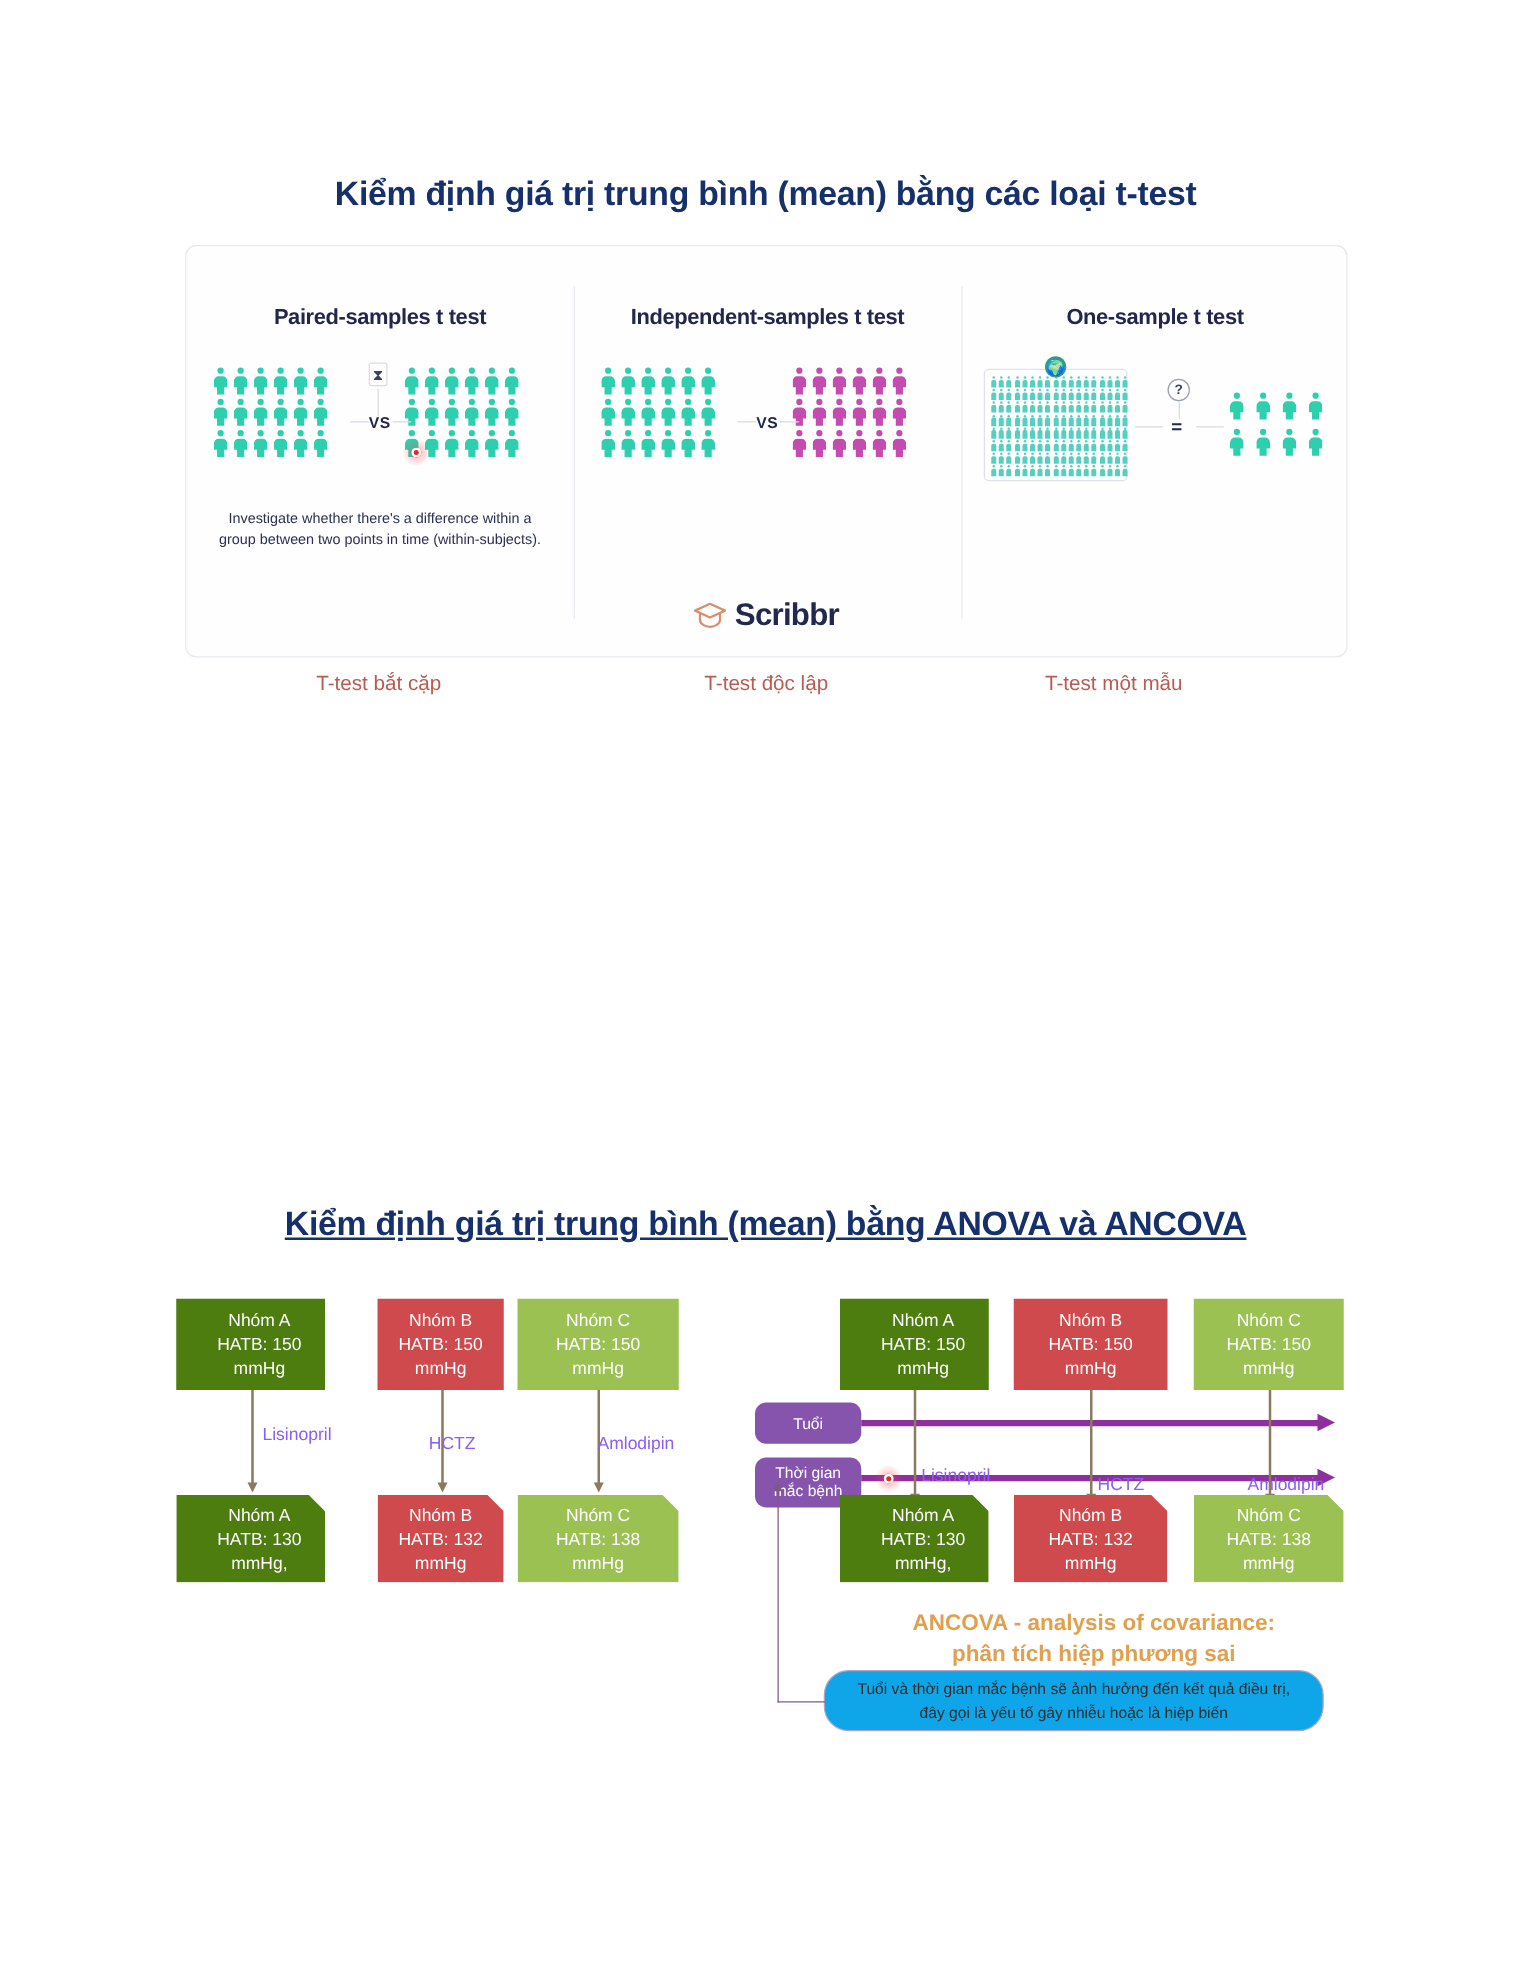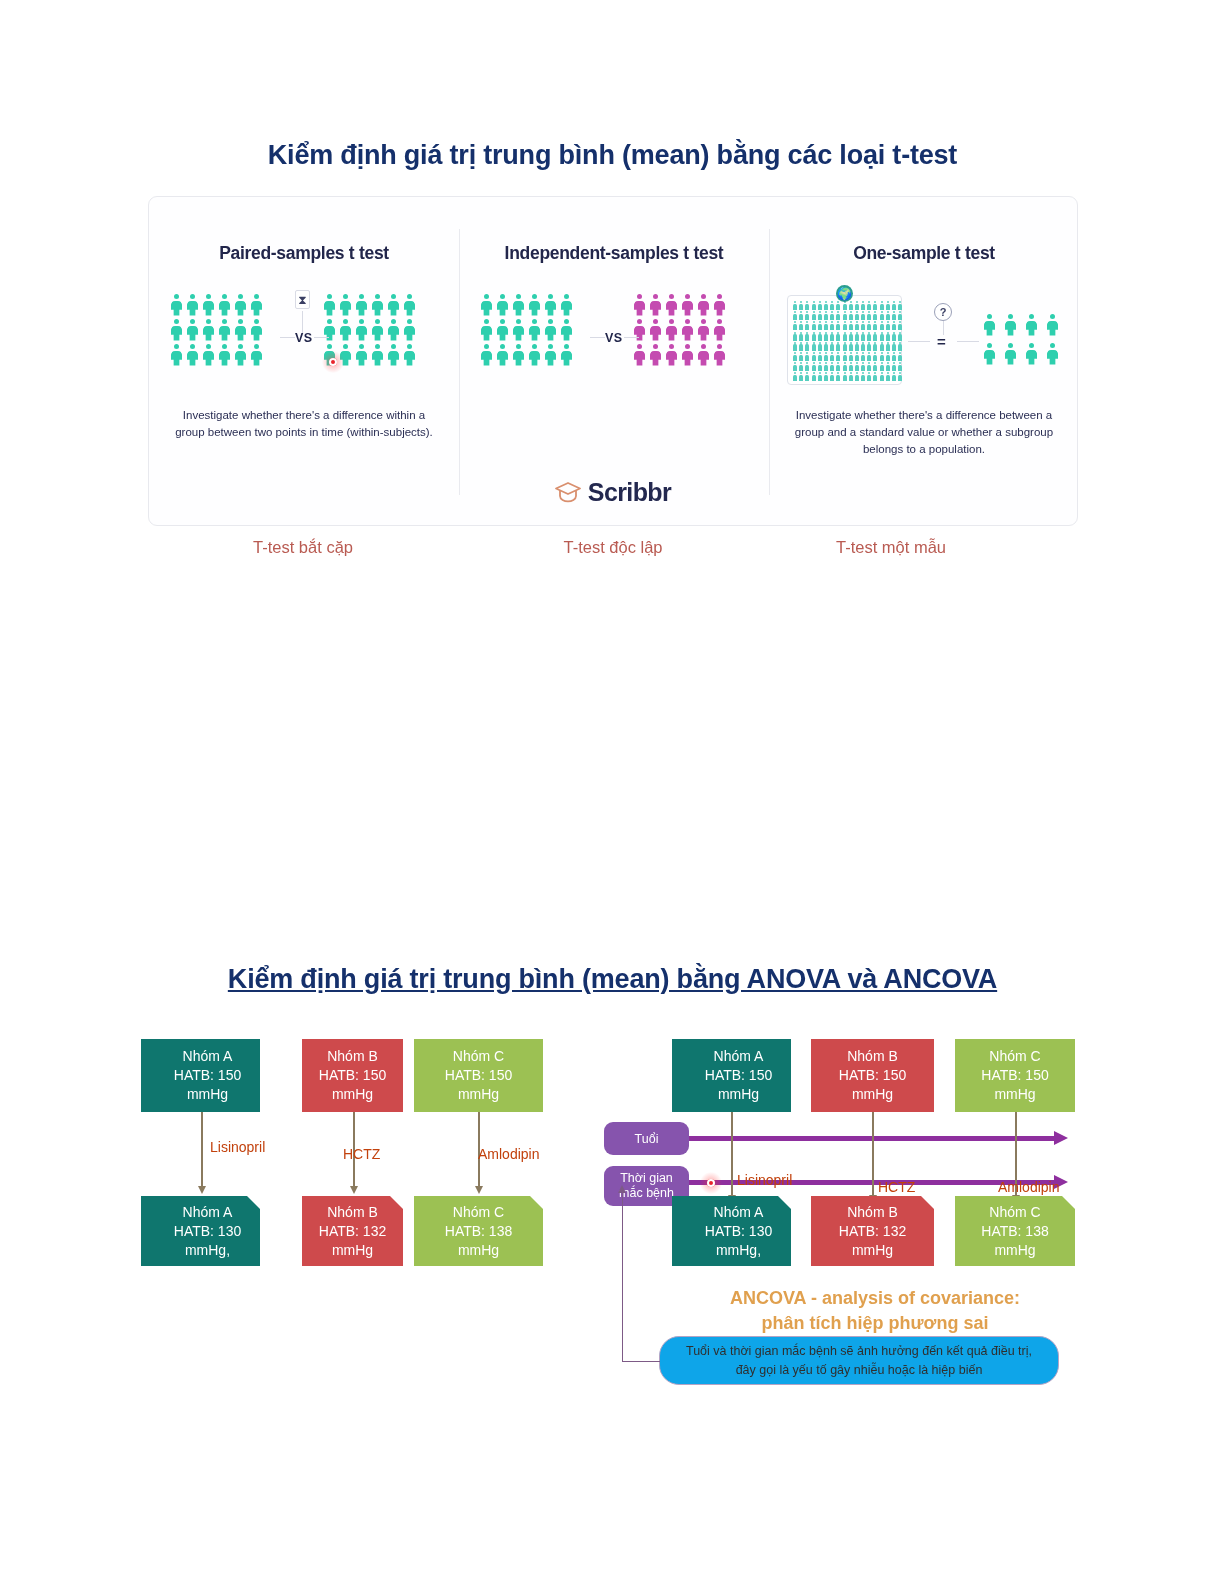--- a/index.html
+++ b/index.html
@@ -148,33 +148,33 @@
 
   .flowbox {
     position:absolute;
     color:#fff;
     font-size:14px;
     line-height:19px;
     text-align:center;
     display:flex; align-items:center; justify-content:center;
     padding:2px 4px;
   }
-  .fb-blue  { background:#0f766e;padding-left:18px; }
+  .fb-blue  { background:#4d7c0f;padding-left:18px; }
   .fb-red   { background:#ce4a4c; }
   .fb-green { background:#9cc153; }
   .notched { clip-path: polygon(0 0, calc(100% - 13px) 0, 100% 13px, 100% 100%, 0 100%); }
 
   .arrow-v { position:absolute; width:1.6px; background:#8a7a5e; }
   .arrow-v::after{
     content:""; position:absolute; left:-3.2px; bottom:-7px;
     border-left:4.5px solid transparent; border-right:4.5px solid transparent;
     border-top:8px solid #8a7a5e;
   }
   .drug-label {
-    position:absolute; color:#c2410c; font-size:14px; white-space:nowrap;
+    position:absolute; color:#8b5cf6; font-size:14px; white-space:nowrap;
   }
 
   .caption-orange {
     position:absolute; text-align:center; color:#e0a04e;
     font-weight:bold; font-size:18px; line-height:25px;
   }
 
   
   .cov-box {
     position:absolute; background:#8654ad; color:#fff;
@@ -1166,21 +1166,20 @@
               <i class="head"></i>
               <i class="body"></i>
             </span>
           <span class="pi">
               <i class="head"></i>
               <i class="body"></i>
             </span>
         </div>
       </div>
 
-      <div class="panel-desc">Investigate whether there's a difference between a group and a standard value or whether a subgroup belongs to a population.</div>
     </div>
 
     <div id="scribbr-logo">
       <span class="cap">
         <svg viewBox="0 0 26 21" width="26" height="21" aria-hidden="true">
           <path d="M13 1 L25 6.5 L13 12 L1 6.5 Z" fill="none" stroke="#d98f6e" stroke-width="1.8" stroke-linejoin="round"></path>
           <path d="M5 9 L5 14 C5 17.2 9.2 19.4 13 19.4 C16.8 19.4 21 17.2 21 14 L21 9" fill="none" stroke="#d98f6e" stroke-width="1.8" stroke-linecap="round"></path>
         </svg>
       </span>
       <span class="txt">Scribbr</span>

